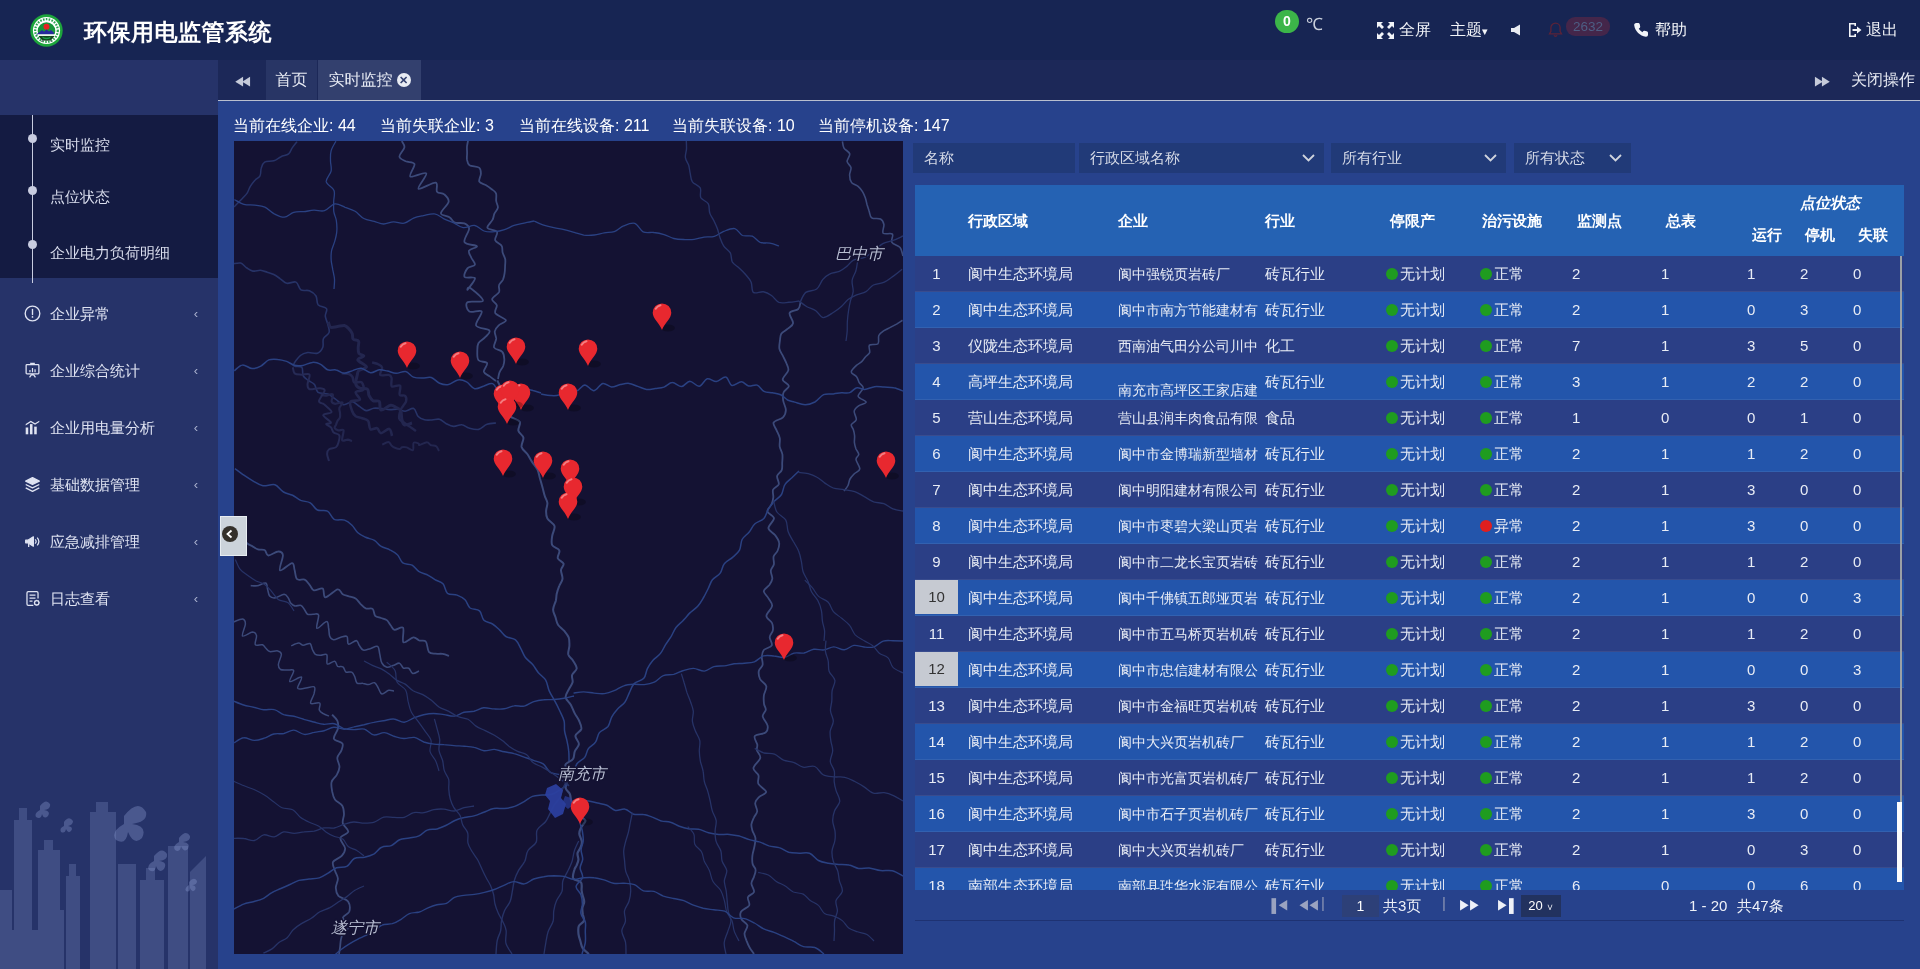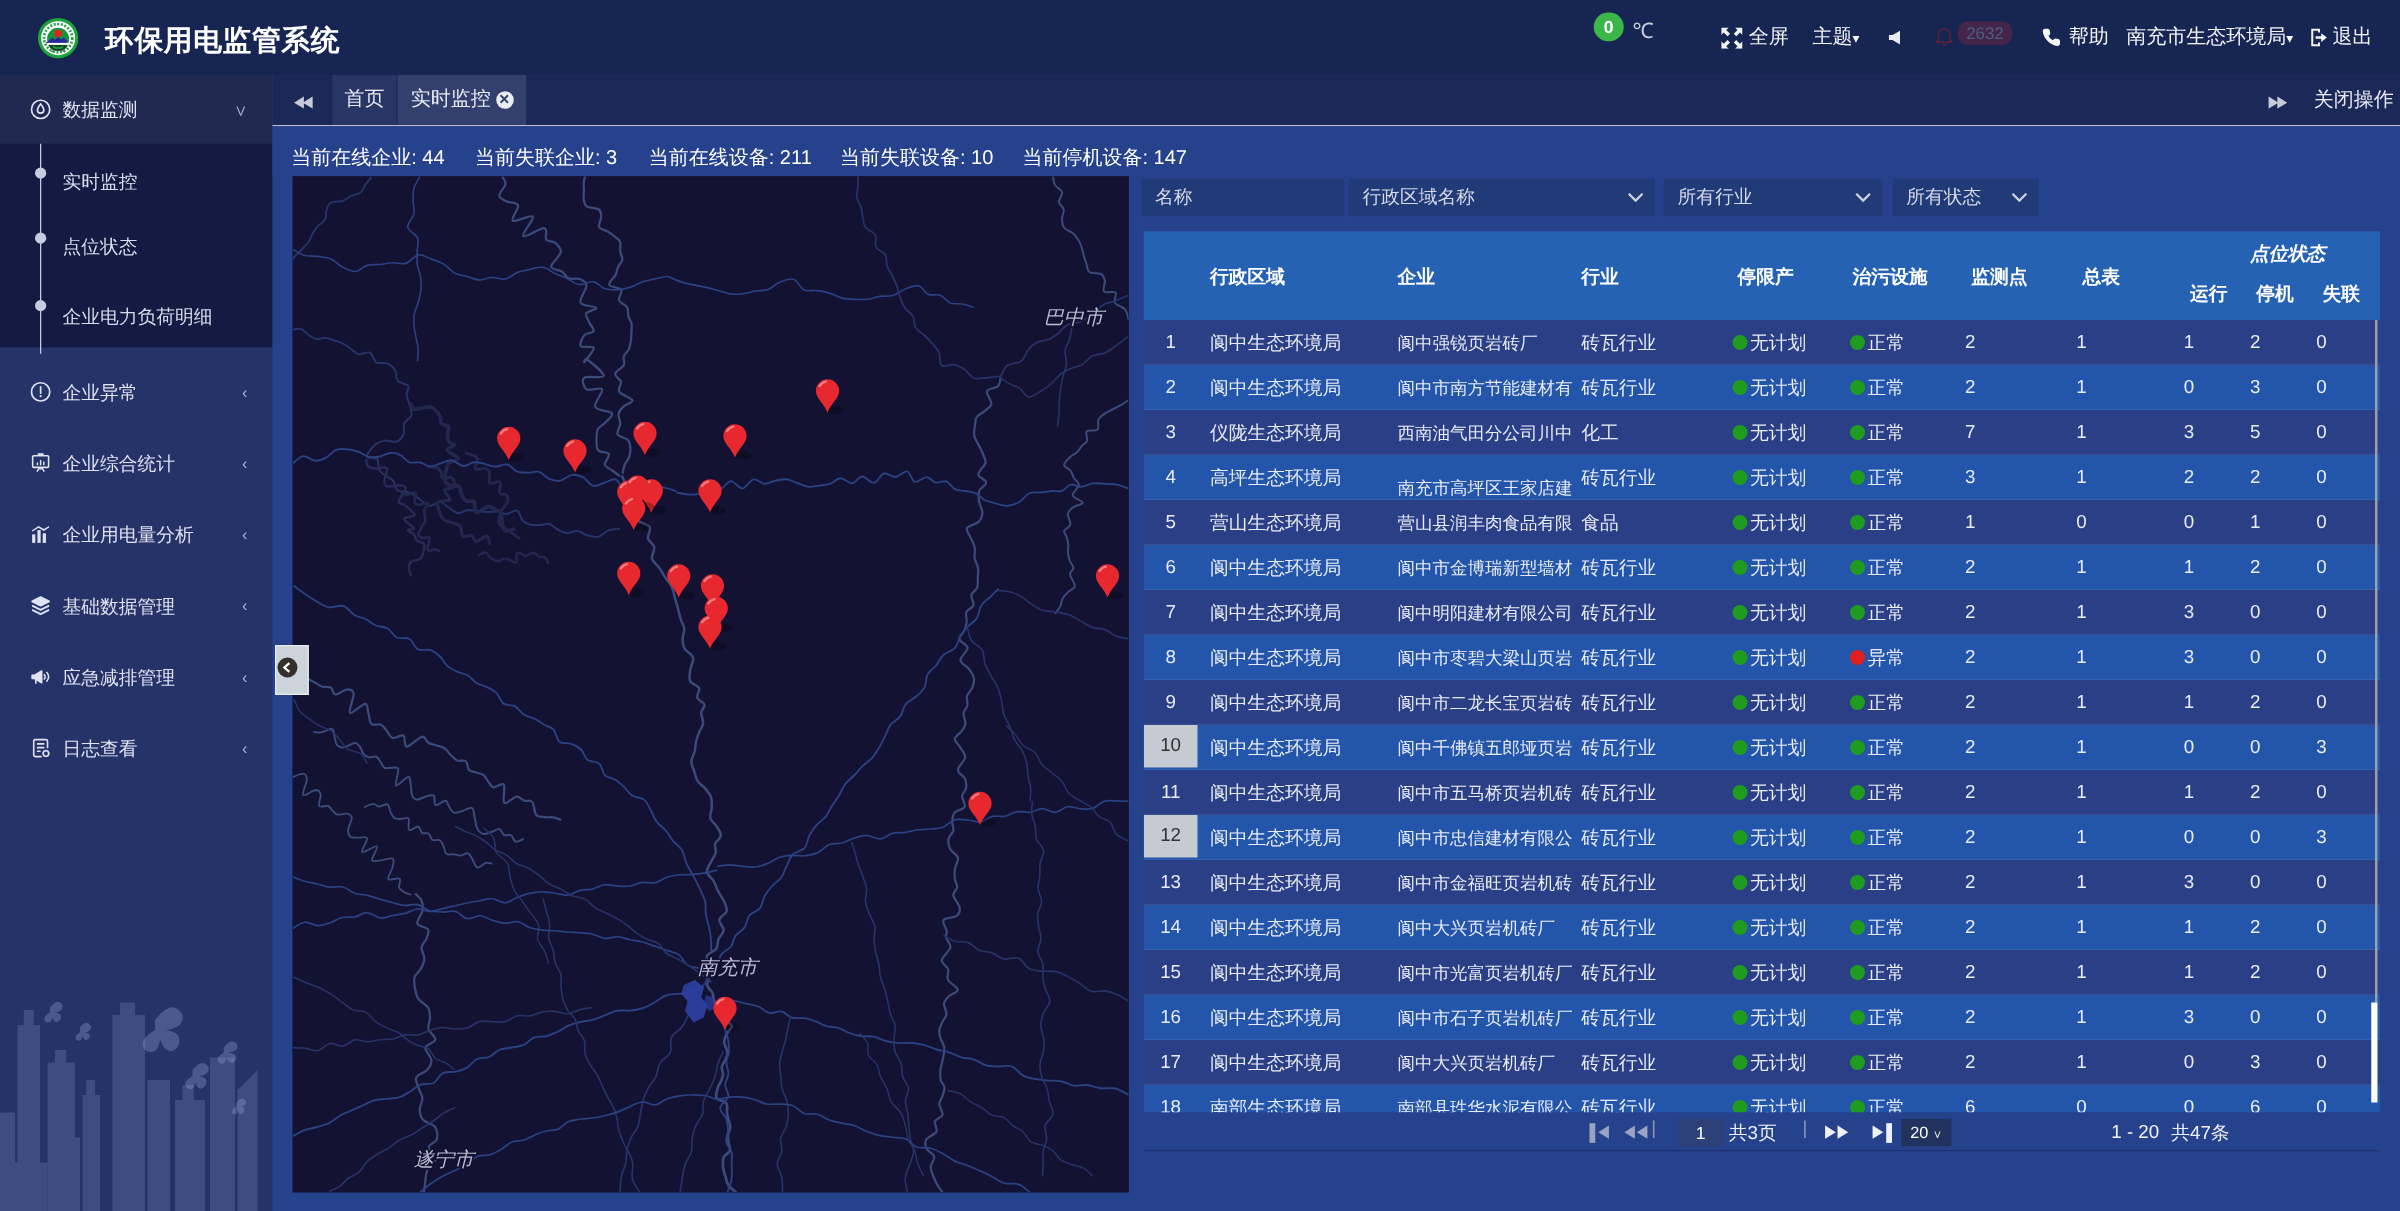--- a/index.html
+++ b/index.html
@@ -92,37 +92,28 @@
     </svg>
   <svg class="abs" style="left:1548px;top:22px" width="15" height="15" viewBox="0 0 15 15" fill="none" stroke="#5c2338" stroke-width="1.3">
       <path d="M7.5 1.2 a4.6 4.6 0 0 1 4.6 4.6 v3.6 l1.4 2.4 h-12 L2.9 9.4 V5.8 a4.6 4.6 0 0 1 4.6 -4.6 Z"></path>
       <path d="M6 13.2 a1.6 1.6 0 0 0 3 0"></path>
     </svg>
   <div class="abs" style="left:1566px;top:17px;width:44px;height:19px;border-radius:9px;background:#44264a;color:#4d5e84;text-align:center;line-height:19px;font-size:13.5px;">2632</div>
   <svg class="abs" style="left:1633px;top:22px" width="16" height="16" viewBox="0 0 16 16" fill="#f2f4f8">
     <path d="M3.2 1 C2 1 1 2 1.2 3.2 C2 9 7 14 12.8 14.8 C14 15 15 14 15 12.8 V10.8 C15 10 14.4 9.4 13.6 9.2 L11.4 8.8 C10.9 8.7 10.4 8.9 10.1 9.3 L9.4 10.2 C7.6 9.2 6.8 8.4 5.8 6.6 L6.7 5.9 C7.1 5.6 7.3 5.1 7.2 4.6 L6.8 2.4 C6.6 1.6 6 1 5.2 1 Z"></path>
   </svg>
   <div class="hitem" style="left:1655px">帮助</div>
-  <div class="hitem" style="left:1701px">南充市生态环境局<span style="font-size:11px;">▾</span></div>
   <svg class="abs" style="left:1847px;top:22px" width="16" height="16" viewBox="0 0 16 16" fill="#f2f4f8">
     <path d="M2 1 h7 v3 h-1.6 V2.6 H3.6 v10.8 h3.8 V12 H9 v3 H2 Z"></path>
     <path d="M10 4.5 L14.5 8 L10 11.5 V9 H5.5 V7 H10 Z"></path>
   </svg>
   <div class="hitem" style="left:1866px">退出</div>
 </div>
 
 <div id="sidebar">
-  <div class="menu-parent" style="top:0;height:55px;background:#20294f;">
-    <svg class="mi-icon" viewBox="0 0 20 20" fill="none" stroke="#dfe3f2" stroke-width="1.6">
-      <circle cx="10" cy="10" r="8.6"></circle>
-      <path d="M10 5 C8 7.5 7 8.8 7 10.6 a3 3 0 0 0 6 0 C13 8.8 12 7.5 10 5 Z"></path>
-    </svg>
-    <span class="mi-text">数据监测</span>
-      <span class="chev">∨</span>
-  </div>
 
   <div id="submenu"></div>
   <div class="subline" style="top:55px;height:168px;"></div>
   <div class="subdot" style="top:73.5px"></div>
     <div class="sub-item" style="top:76px">实时监控</div>
   <div class="subdot" style="top:125.5px"></div>
     <div class="sub-item" style="top:128px">点位状态</div>
   <div class="subdot" style="top:179.5px"></div>
     <div class="sub-item" style="top:184px">企业电力负荷明细</div>
 

